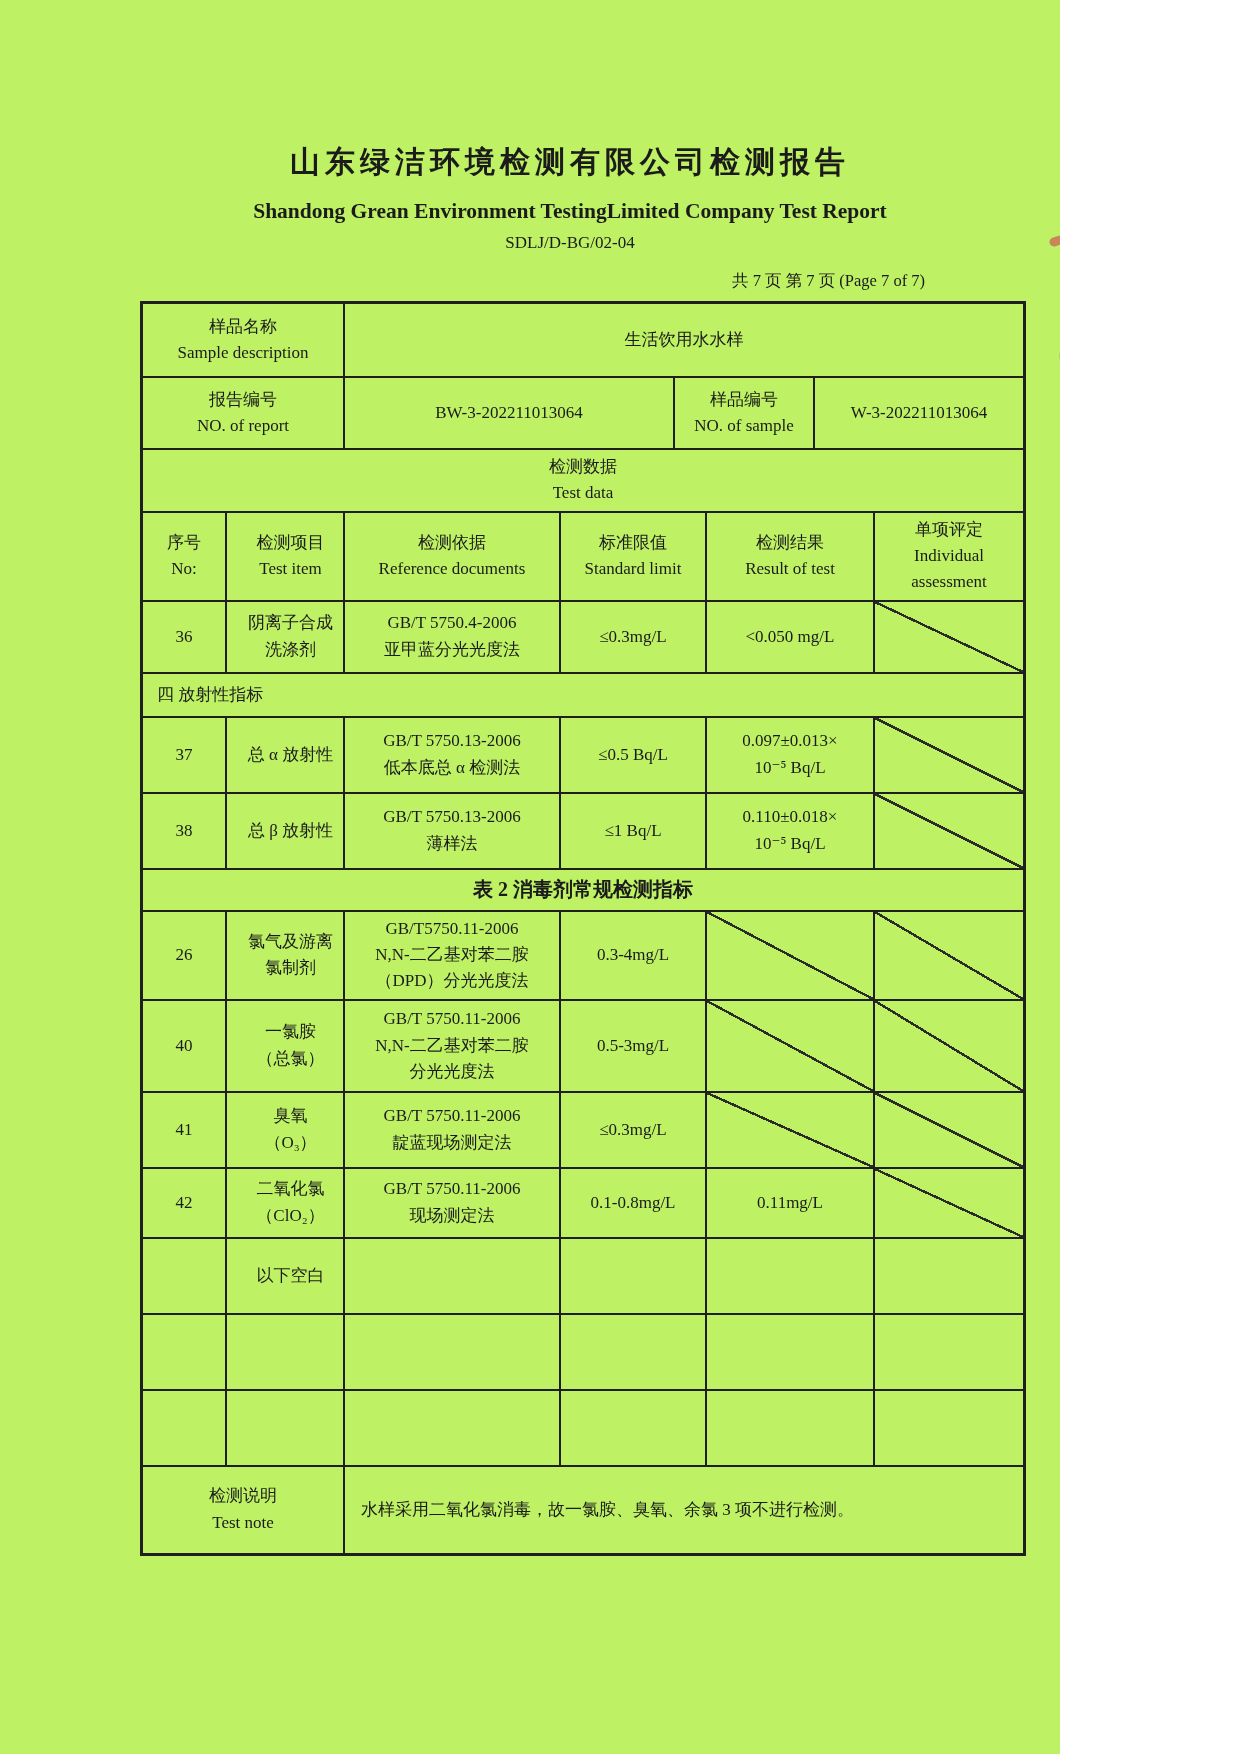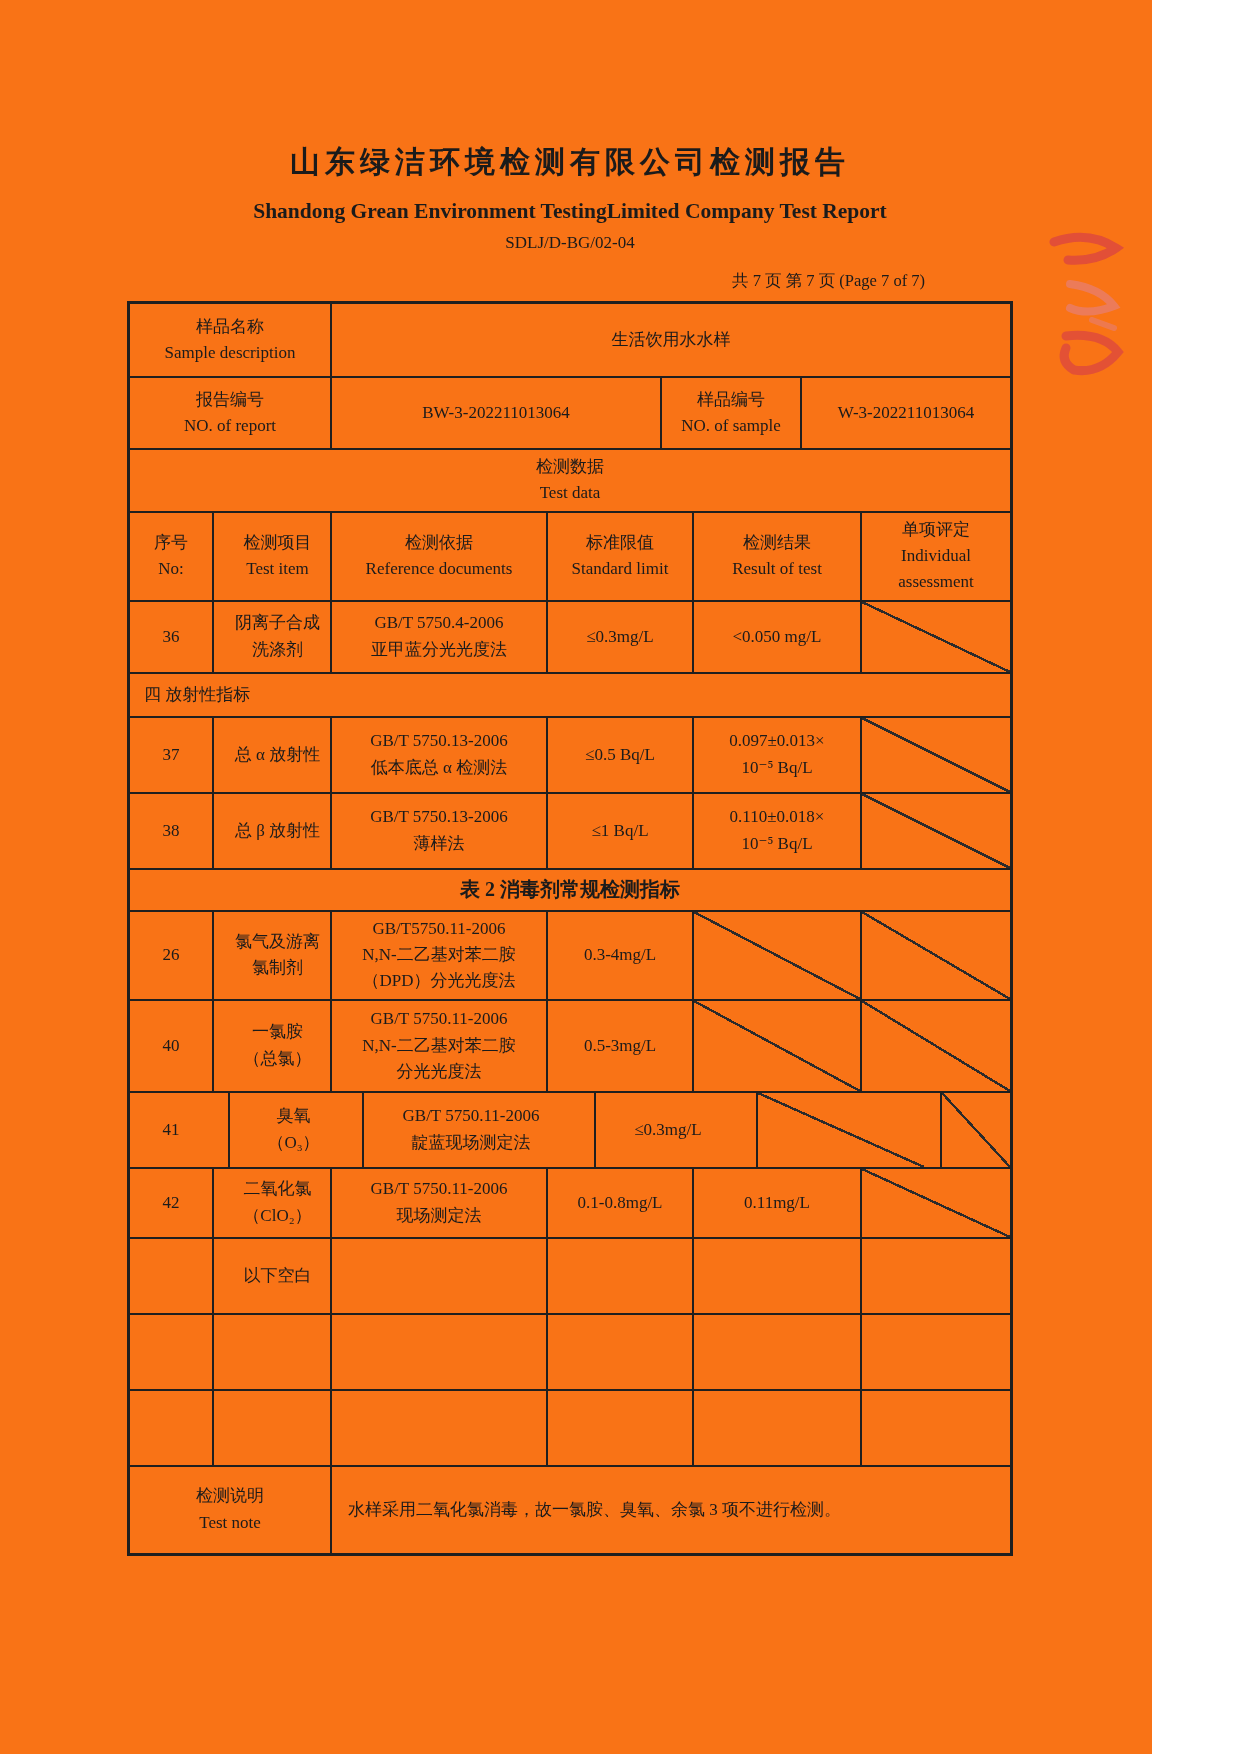--- a/index.html
+++ b/index.html
@@ -1,20 +1,20 @@
 <!DOCTYPE html>
 <html><head>
 <meta charset="utf-8">
 <style>
   html,body { margin:0; padding:0; }
   .page {
     position: relative;
-    width: 1152px;
+    width: 1060px;
     height: 1754px;
-    background: #f97316;
+    background: #bef264;
     font-family: "Liberation Serif", "DejaVu Serif", serif;
     color: #1b1b1b;
     overflow: hidden;
   }
   .content {
     position: absolute;
     left: 127px;
     top: 142px;
     width: 886px;
   }
@@ -44,20 +44,21 @@
     margin-top: 17px;
     margin-bottom: 9px;
   }
   
   .report-table {
     border: 3px solid #1f1f1f;
     width: 886px;
     box-sizing: border-box;
     font-size: 17px;
     line-height: 1.55;
+    margin-left: 13px;
   }
   .trow {
     display: flex;
     align-items: stretch;
     border-top: 2px solid #1f1f1f;
     box-sizing: border-box;
   }
   .trow:first-child { border-top: none; }
   .cell {
     border-left: 2px solid #1f1f1f;
@@ -87,21 +88,21 @@
   .h-report   { min-height: 72px; }
   .h-testdata { min-height: 62px; }
   .h-header   { min-height: 84px; }
   .h-r36      { min-height: 72px; }
   .h-section  { min-height: 44px; }
   .h-r37      { min-height: 76px; }
   .h-r38      { min-height: 76px; }
   .h-t2       { min-height: 42px; }
   .h-r39      { min-height: 84px; }
   .h-r40      { min-height: 92px; }
-  .h-r41      { min-height: 76px; gap: 16px; }
+  .h-r41      { min-height: 76px; }
   .h-r42      { min-height: 70px; }
   .h-blank    { min-height: 76px; }
   .h-empty    { min-height: 76px; }
   .h-note     { min-height: 88px; }
   .section-cell {
     flex: 1 1 auto;
     display: flex;
     align-items: center;
     justify-content: flex-start;
     padding: 4px 14px;

